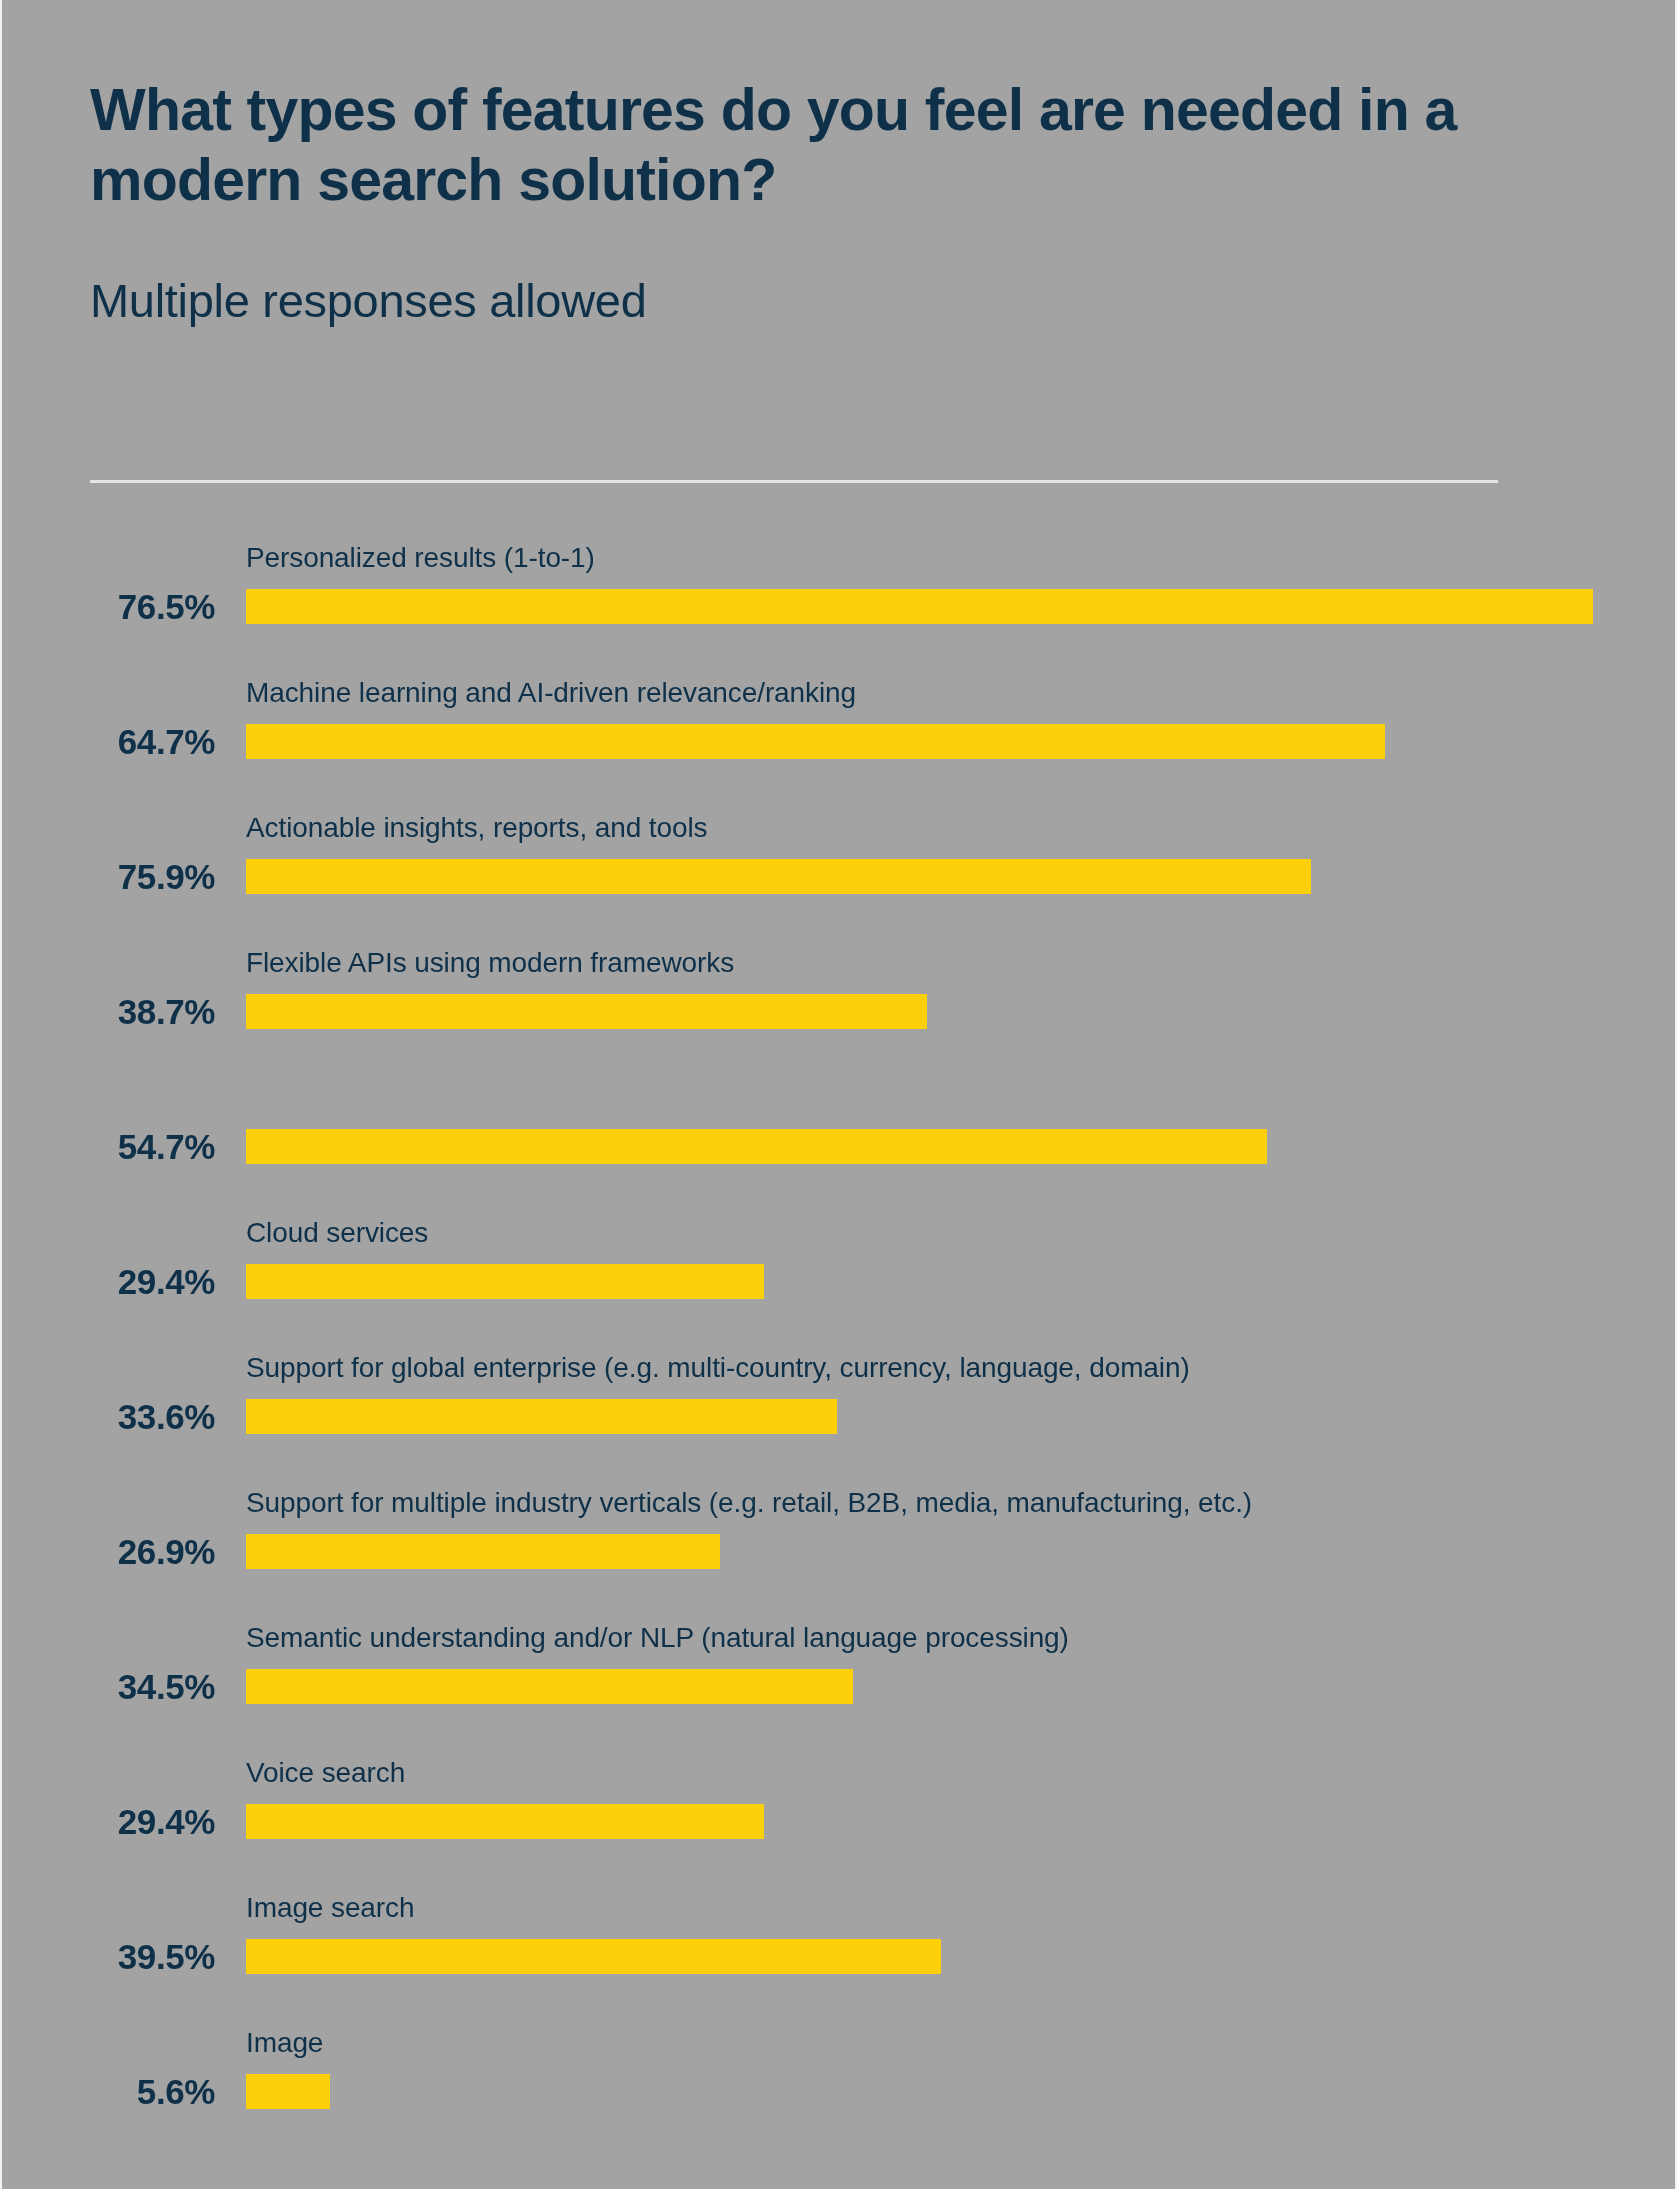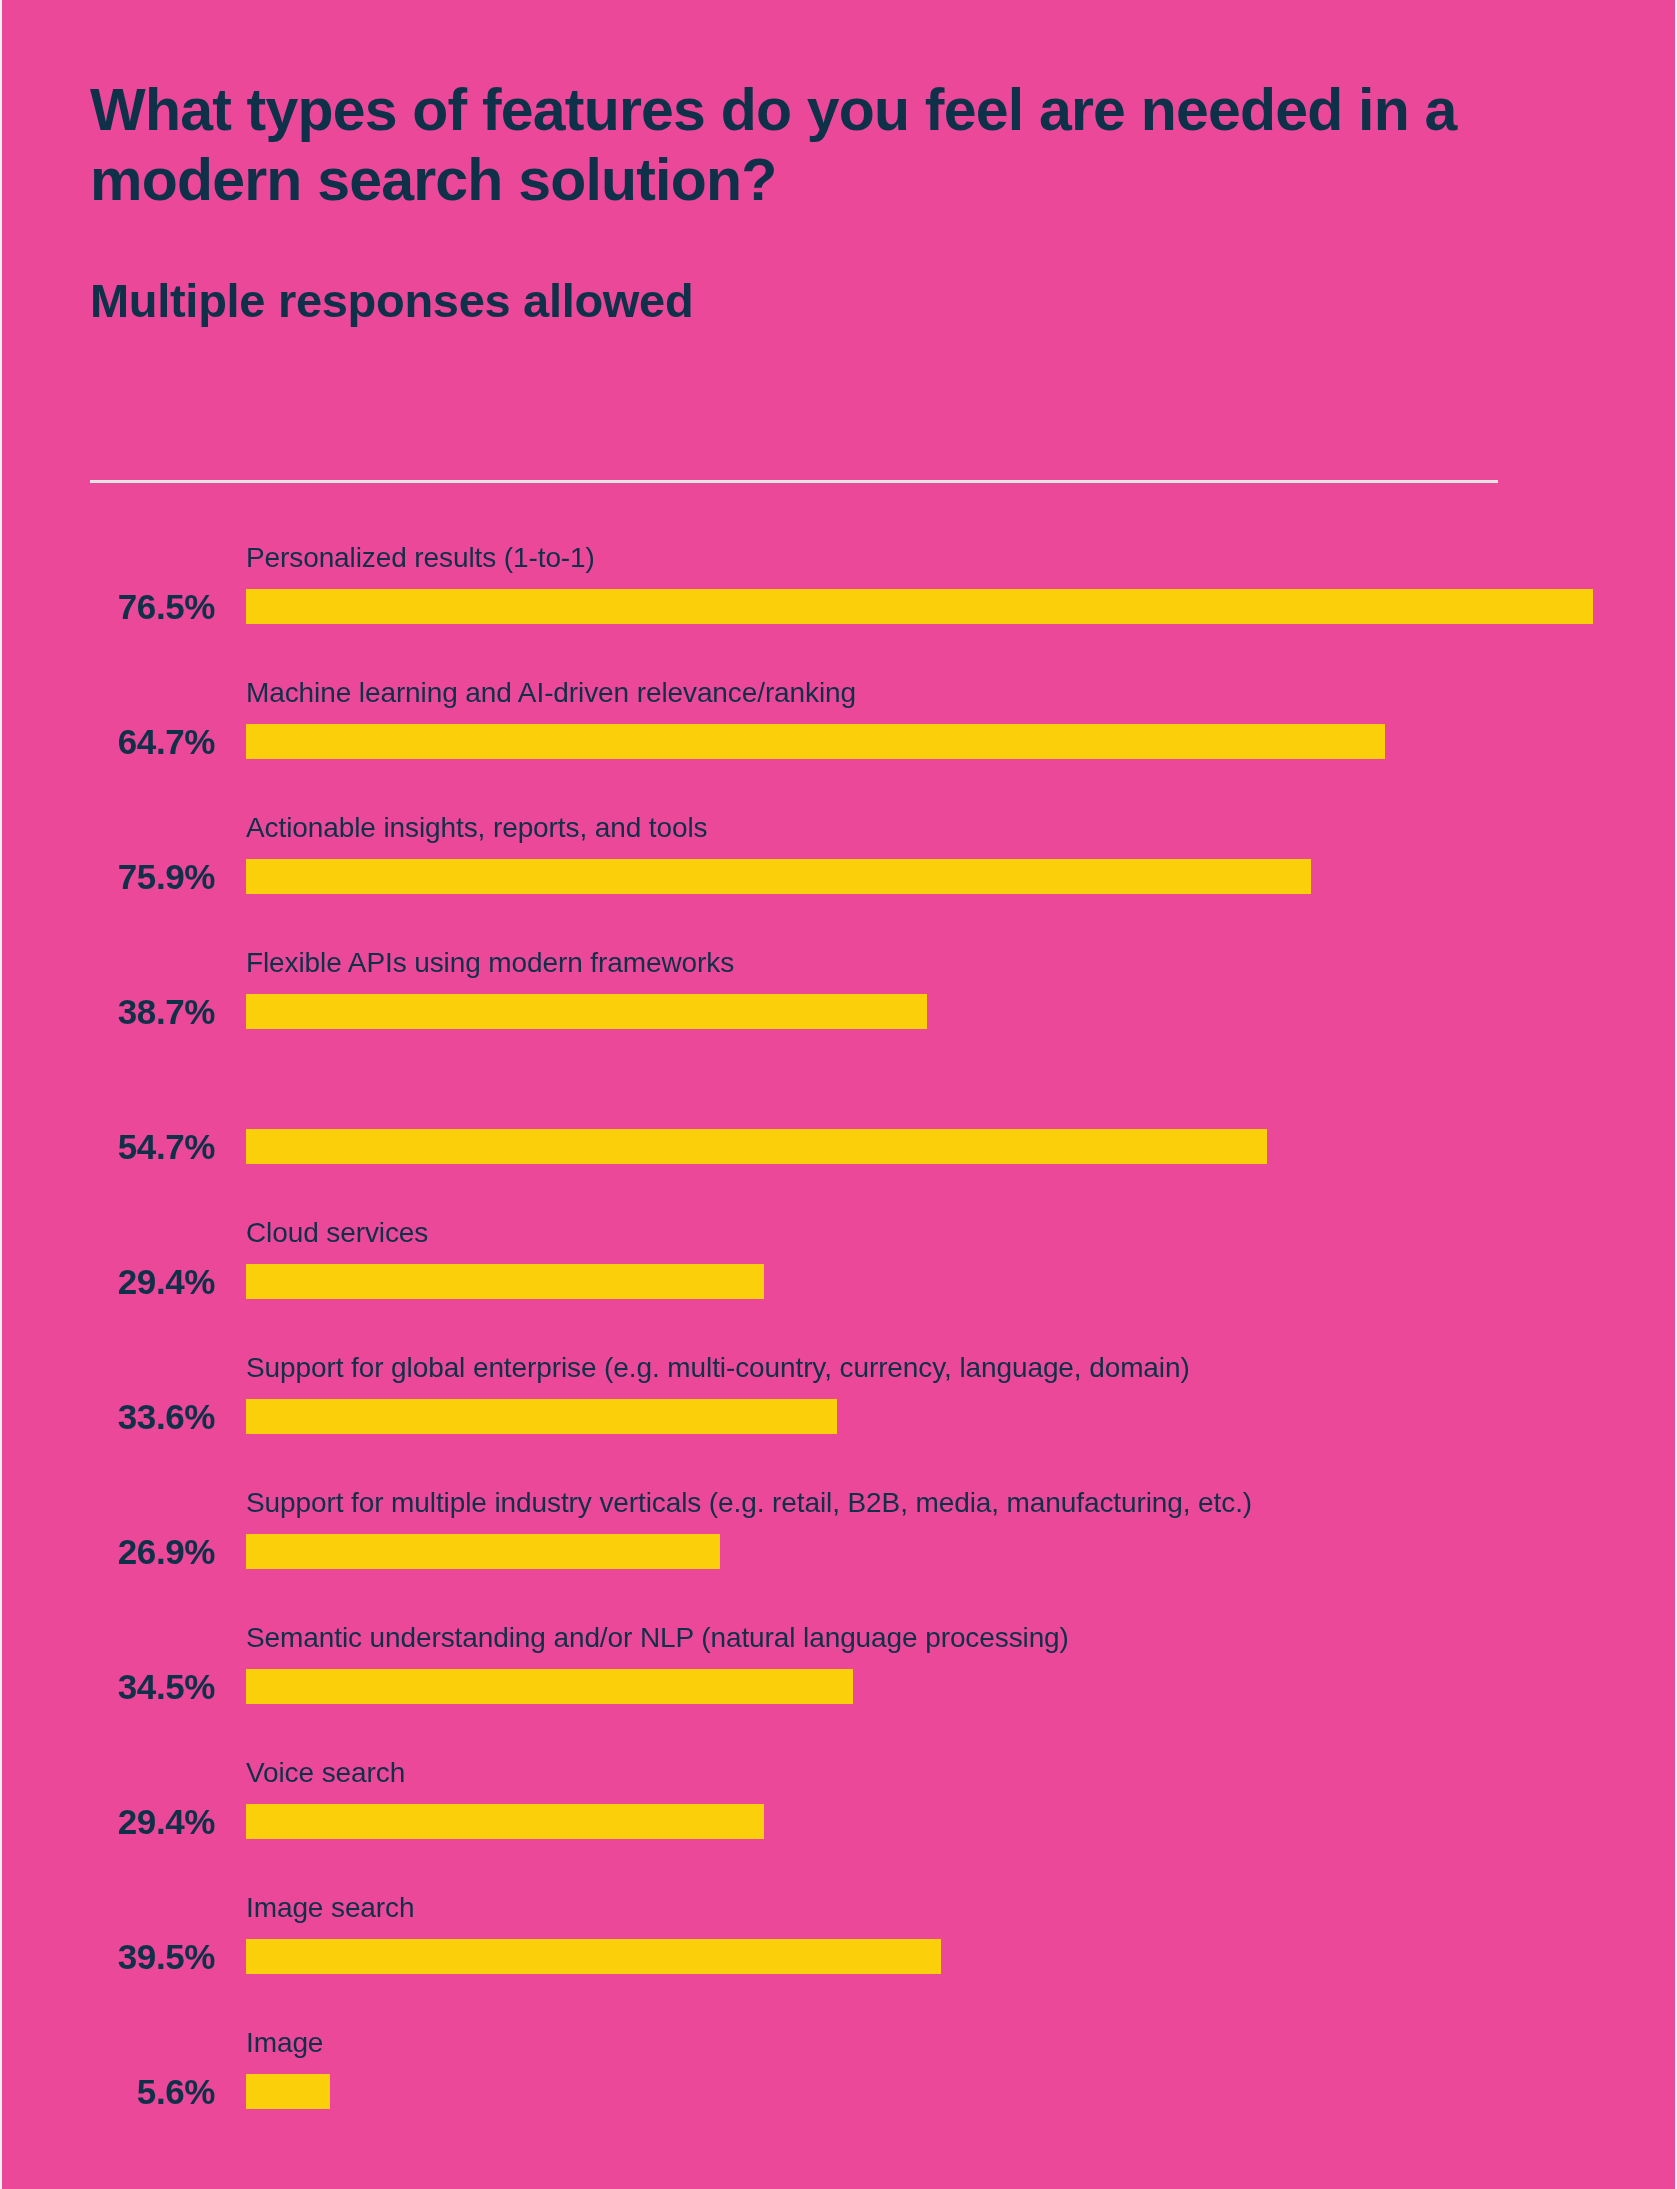--- a/index.html
+++ b/index.html
@@ -13,21 +13,21 @@
     background: #ffffff;
     font-family: "Liberation Sans", sans-serif;
     -webkit-font-smoothing: antialiased;
     overflow: hidden;
   }
 
   .card {
     position: relative;
     width: 1677px;
     height: 2189px;
-    background: #ec4899;
+    background: #a3a3a3;
     box-sizing: border-box;
     border-left: 2.9px solid #f2f2f2;
     border-right: 2.9px solid #f2f2f2;
   }
 
   
   .header {
     position: absolute;
     left: 88px;
     top: 76px;
@@ -40,21 +40,21 @@
     font-weight: 700;
     letter-spacing: -0.8px;
     color: #0e3049;
     max-width: 1424px;
   }
   .chart-subtitle {
     margin: 0;
     padding-top: 60px;
     font-size: 47px;
     line-height: 1.1;
-    font-weight: 700;
+    font-weight: 400;
     letter-spacing: -0.3px;
     color: #0e3049;
   }
   .divider {
     position: absolute;
     left: 88px;
     top: 480px;
     width: 1408px;
     height: 2.9px;
     background: #e4e4e4;

